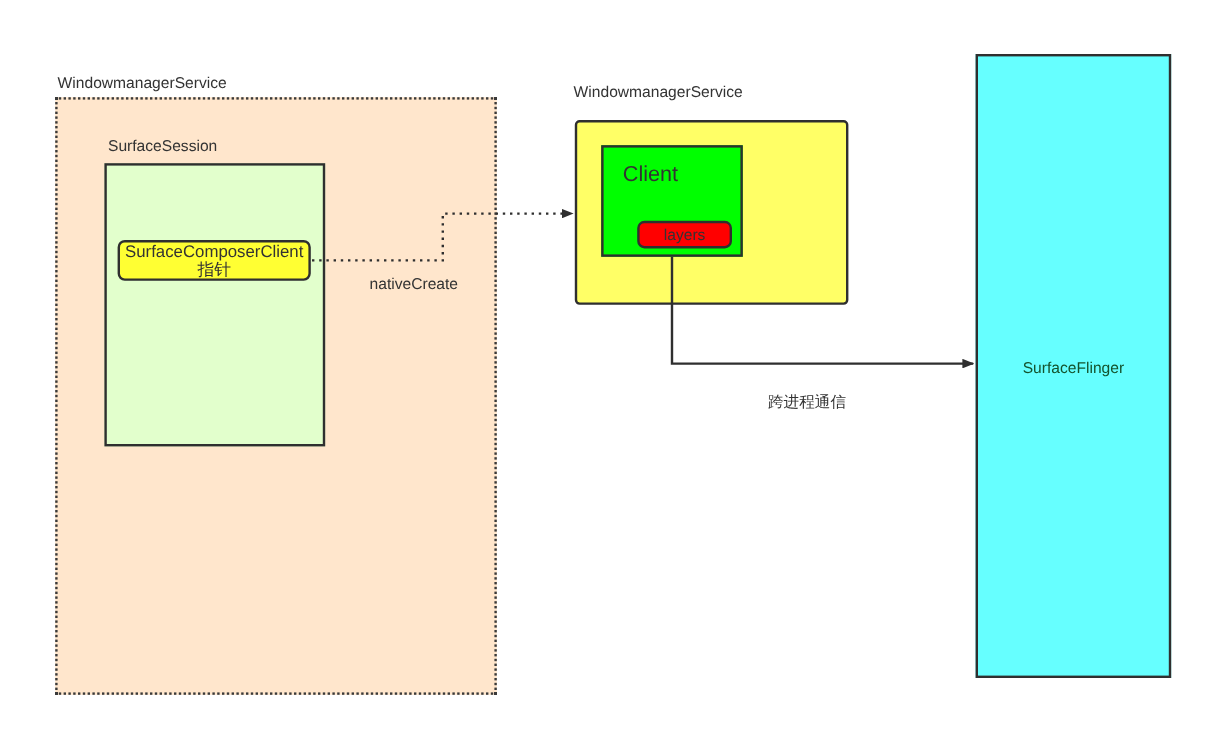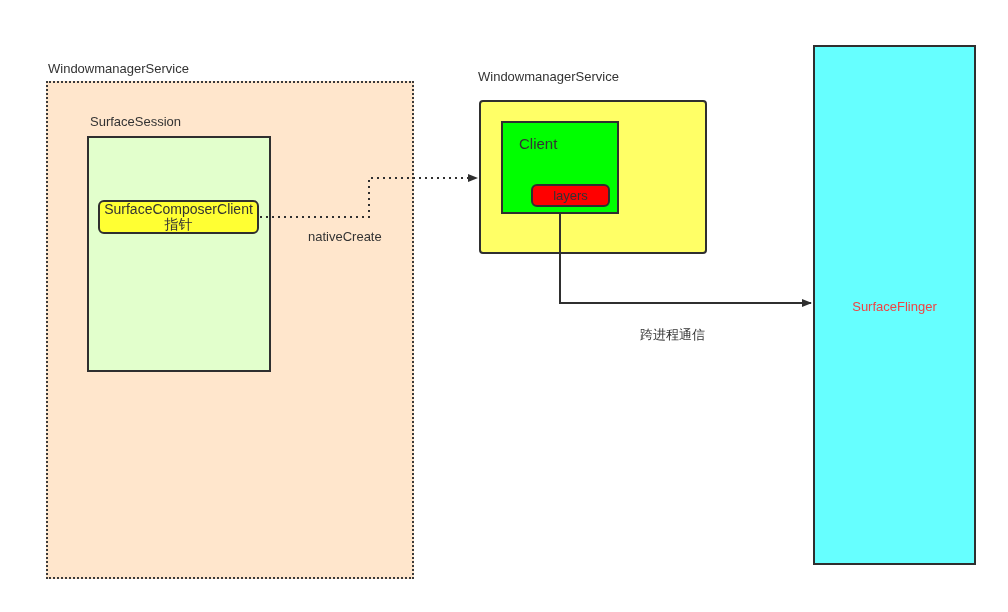--- a/index.html
+++ b/index.html
@@ -87,21 +87,21 @@
     top: 121px;
     width: 118px;
     height: 93px;
     background: #00ff00;
     border: 2px solid #2f2f2f;
   }
   .client-label {
     position: absolute;
     left: 519px;
     top: 135px;
-    font-size: 15px;
+    font-size: 18px;
     color: #333333;
   }
 
   
   .layers-box {
     left: 531px;
     top: 184px;
     width: 79px;
     height: 23px;
     background: #ff0000;
@@ -124,21 +124,21 @@
     align-items: flex-start;
     justify-content: center;
   }
   .sf-label {
     position: absolute;
     left: 813px;
     top: 299px;
     width: 163px;
     text-align: center;
     font-size: 13px;
-    color: #ef4444;
+    color: #14532d;
   }
 
   
   .label {
     position: absolute;
     font-size: 13px;
     line-height: 15px;
     color: #333333;
     white-space: pre;
   }

